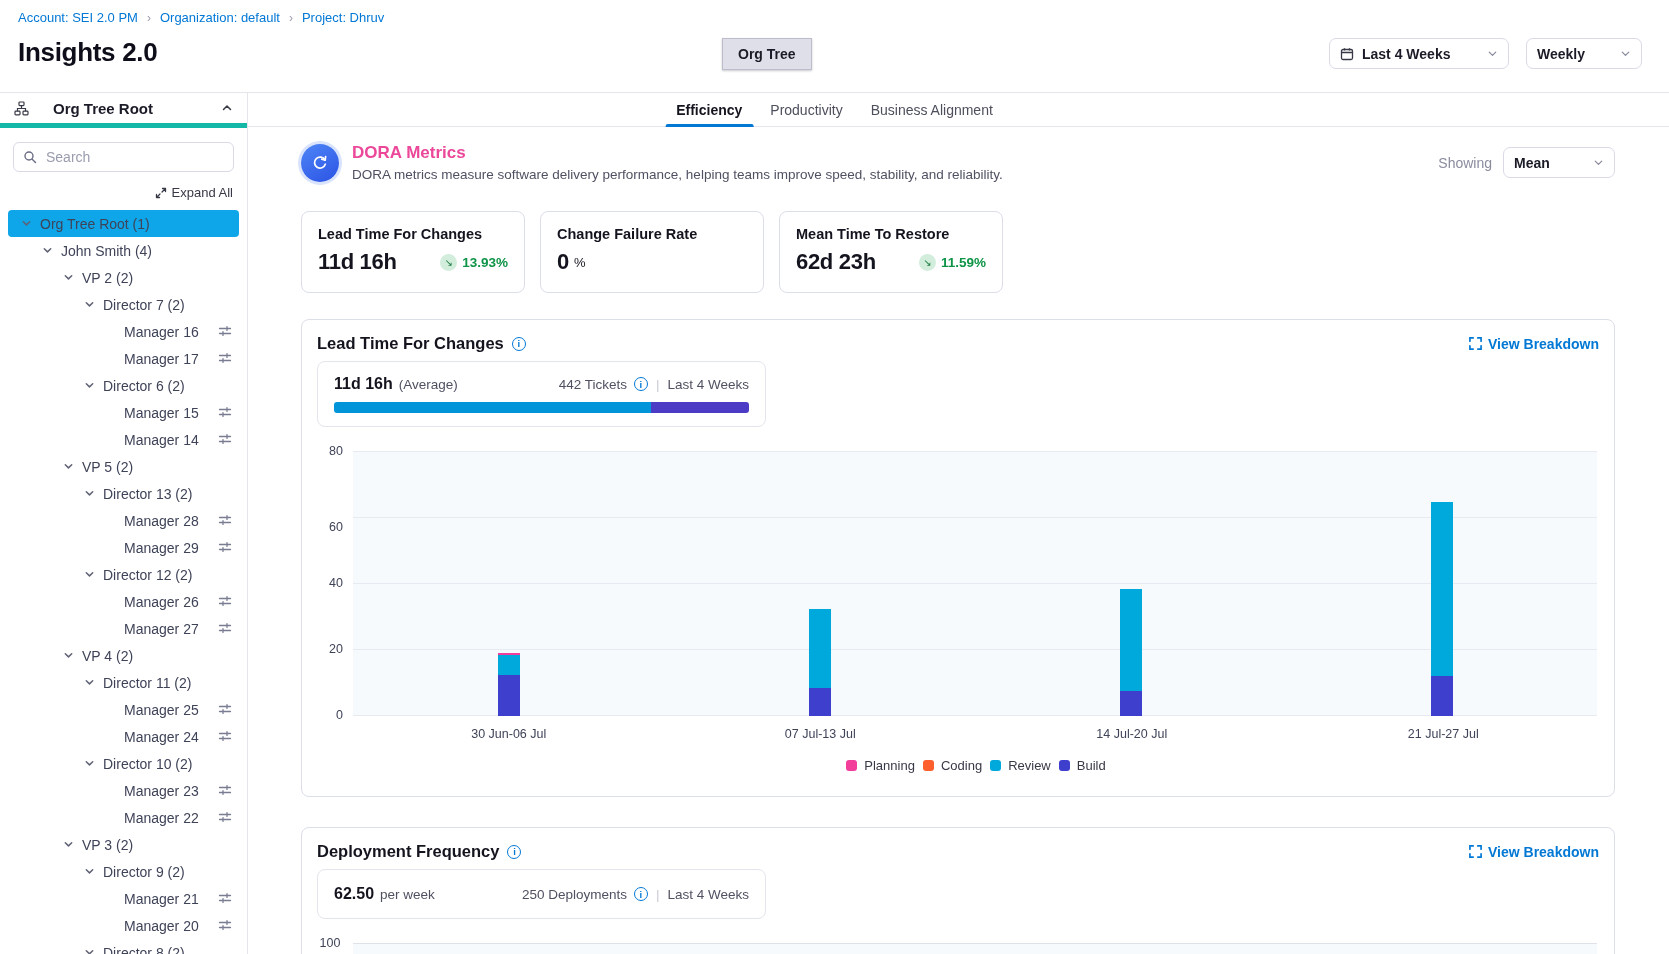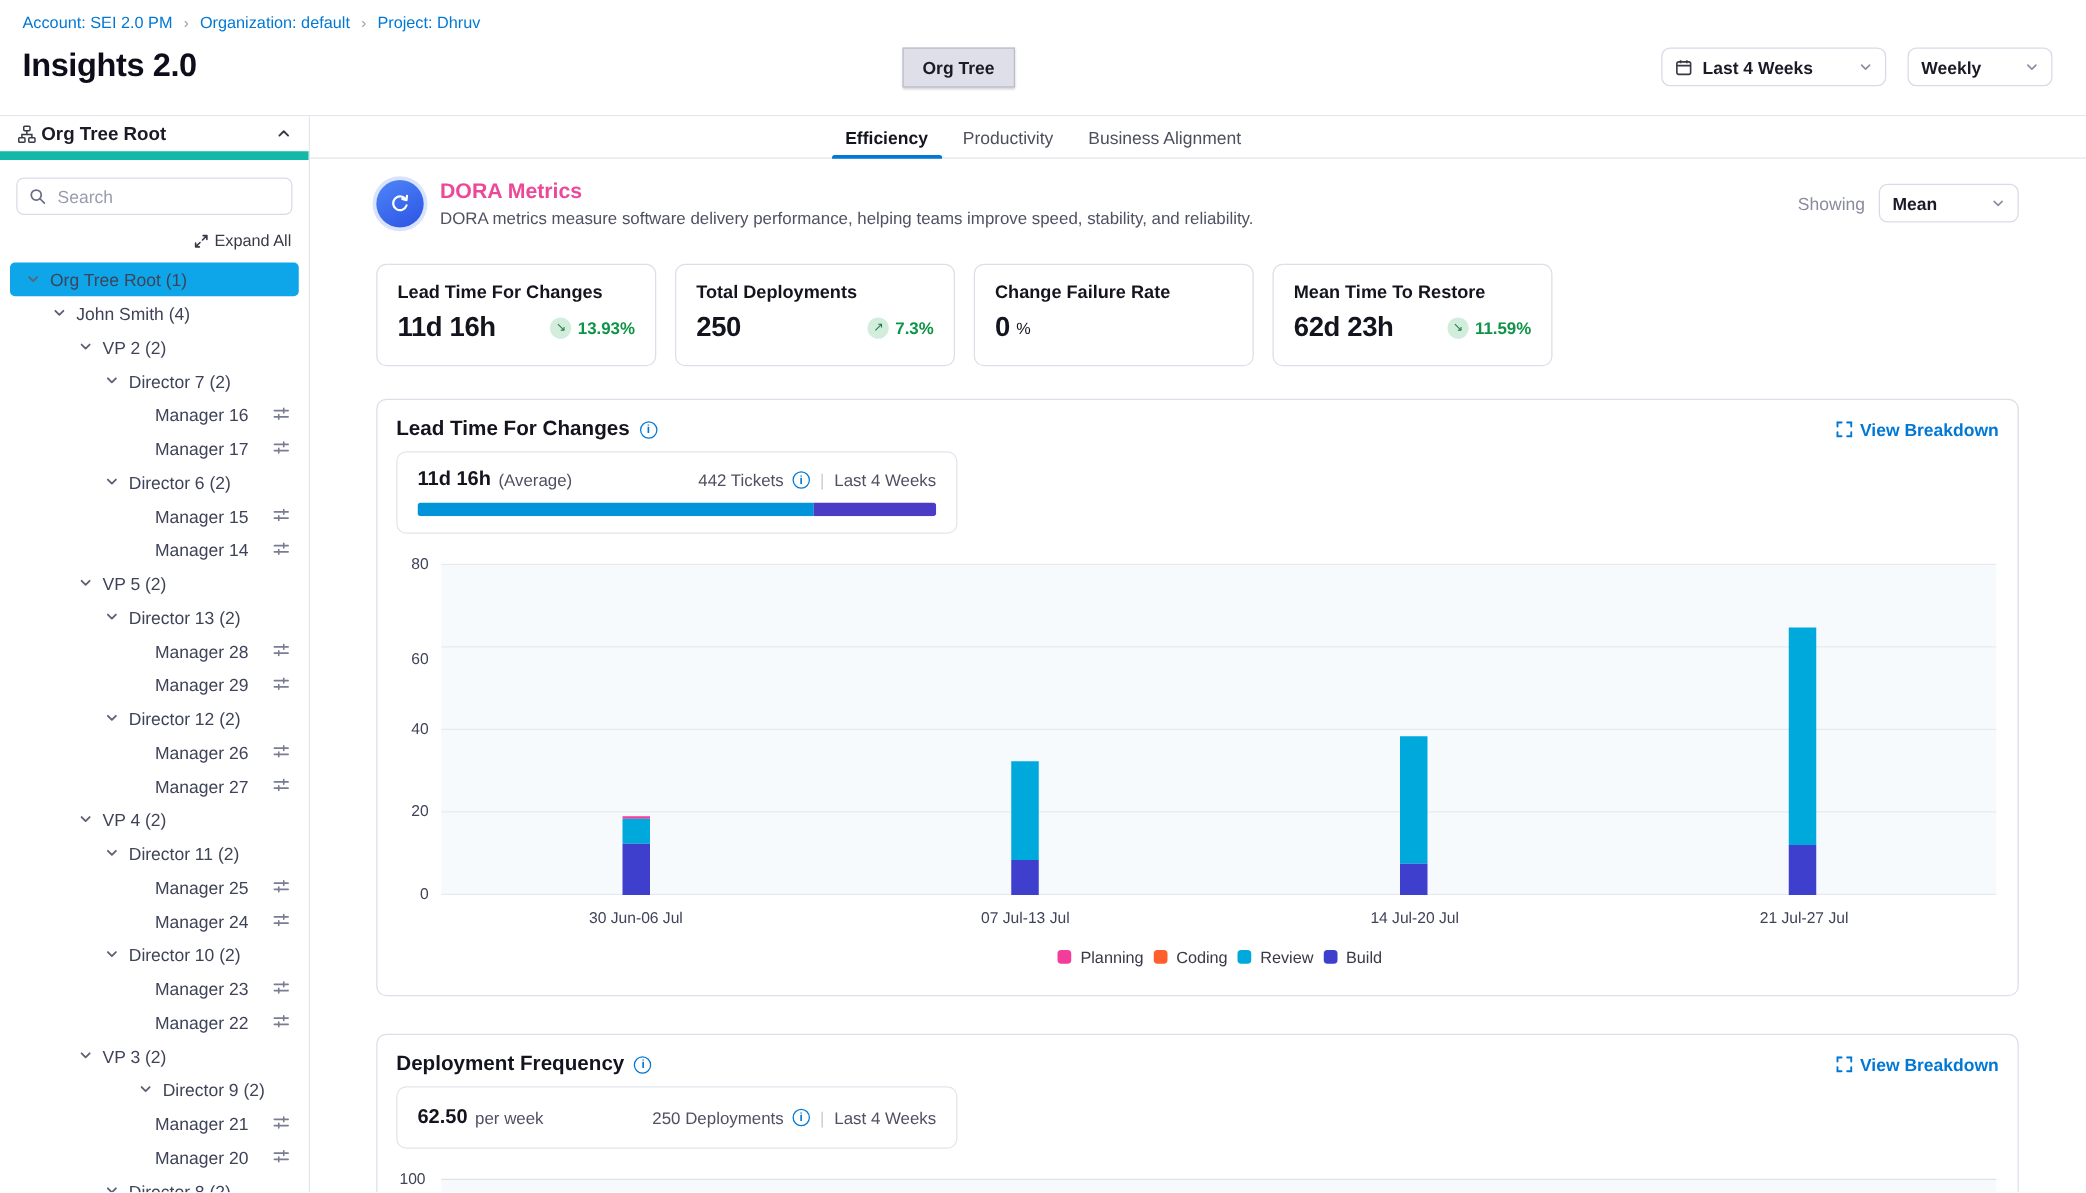--- a/index.html
+++ b/index.html
@@ -17,21 +17,21 @@
   .top-controls{position:absolute;right:27px;top:38px;display:flex;gap:17px}
   .select{height:31px;background:#fff;border:1px solid #D9DAE6;border-radius:7px;display:flex;align-items:center;padding:0 10px;font-size:14px;font-weight:600;color:#1B1B28;gap:8px;cursor:pointer}
   .select .chev{margin-left:auto;display:inline-flex}
   .sel-daterange{width:180px}
   .sel-granularity{width:116px}
   .sel-showing{width:112px}
 
   
   .layout{position:absolute;top:93px;left:0;right:0;bottom:0;display:flex}
   .sidebar{width:248px;border-right:1px solid #E4E6EC;background:#fff;position:relative;overflow:hidden}
-  .sidebar-header{height:35px;border-bottom:7px solid #14b8a6;display:flex;align-items:center;padding:0 14px;gap:4px}
+  .sidebar-header{height:35px;border-bottom:5px solid #14b8a6;display:flex;align-items:center;padding:0 14px;gap:24px}
   .sidebar-title{font-size:15px;font-weight:700;color:#1B1B28;flex:1}
   .collapse-chev{display:inline-flex;cursor:pointer}
   .search-wrap{margin:14px 13px 0;position:relative}
   .search-input{width:100%;height:30px;border:1px solid #D9DAE6;border-radius:6px;padding:0 10px 0 32px;font-size:14px;color:#1B1B28;outline:none;font-family:inherit}
   .search-input::placeholder{color:#9A9CAE}
   .search-icon{position:absolute;left:10px;top:8px;display:inline-flex}
   .expand-row{display:flex;justify-content:flex-end;align-items:center;gap:5px;padding:13px 14px 7px;font-size:13px;color:#383946;cursor:pointer}
   .tree{margin-top:3px}
   .tree-row{height:27px;display:flex;align-items:center;margin:0 8px;border-radius:4px;font-size:14px;color:#3F4358;cursor:pointer;position:relative}
   .tree-row.selected{background:#0ea5e9}
@@ -391,21 +391,21 @@
             </span>
           </div>
           <div class="tree-row" style="padding-left: 52px;">
             <span class="tree-chev">
               <svg width="11" height="11" viewBox="0 0 12 12" fill="none">
                 <path d="M2.5 4 L6 7.5 L9.5 4" stroke="currentColor" stroke-width="1.6" stroke-linecap="round" stroke-linejoin="round"></path>
               </svg>
             </span>
             <span class="tree-label">VP 3 (2)</span>
           </div>
-          <div class="tree-row" style="padding-left: 73px; justify-content: center;">
+          <div class="tree-row" style="padding-left: 73px;">
             <span class="tree-chev">
               <svg width="11" height="11" viewBox="0 0 12 12" fill="none">
                 <path d="M2.5 4 L6 7.5 L9.5 4" stroke="currentColor" stroke-width="1.6" stroke-linecap="round" stroke-linejoin="round"></path>
               </svg>
             </span>
             <span class="tree-label">Director 9 (2)</span>
           </div>
           <div class="tree-row" style="padding-left: 94px;">
             <span class="tree-spacer"></span>
             <span class="tree-label">Manager 21</span>
@@ -473,30 +473,20 @@
         </div>
 
         <div class="cards-row" id="cards-row">
             <div class="metric-card">
               <div class="metric-title">Lead Time For Changes</div>
               <div class="metric-value-row">
                 <span class="metric-value">11d 16h</span>
                 <span class="trend">
                   <span class="trend-circle">↘</span>
                   <span class="trend-text">13.93%</span>
-                </span>
-              </div>
-            </div>
-            <div class="metric-card">
-              <div class="metric-title">Total Deployments</div>
-              <div class="metric-value-row">
-                <span class="metric-value">250</span>
-                <span class="trend">
-                  <span class="trend-circle">↗</span>
-                  <span class="trend-text">7.3%</span>
                 </span>
               </div>
             </div>
             <div class="metric-card">
               <div class="metric-title">Change Failure Rate</div>
               <div class="metric-value-row">
                 <span class="metric-value">0</span>
                 <span class="metric-suffix">%</span>
               </div>
             </div>

